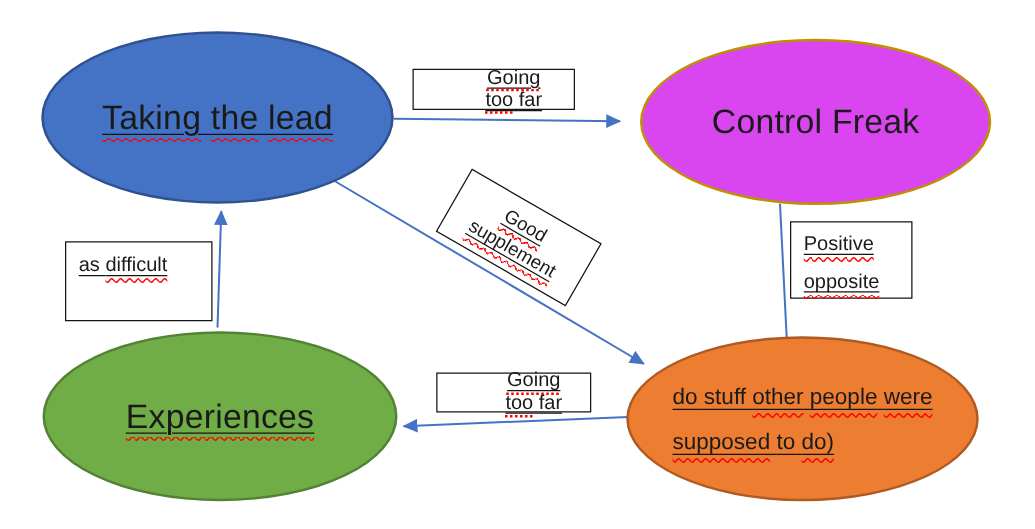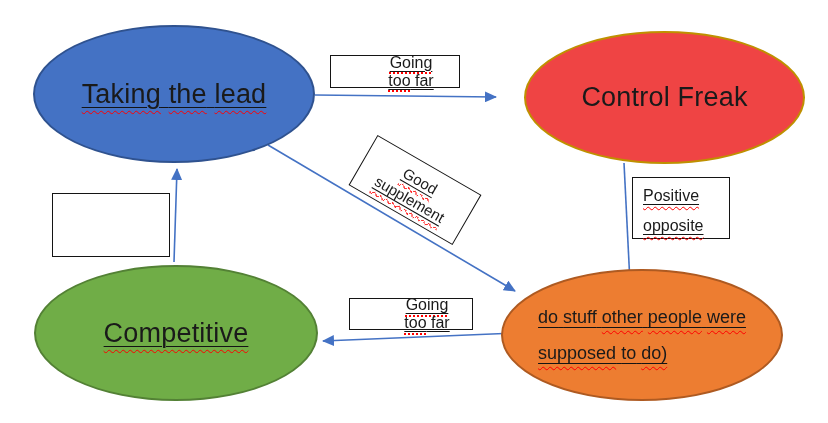--- a/index.html
+++ b/index.html
@@ -41,26 +41,26 @@
     <path class="edge" d="M268,145 L515,291" marker-end="url(#ah)" style="stroke: rgb(68, 114, 196);"></path>
     <path class="edge" d="M624,163 L630,283" marker-end="url(#ah)" style="stroke: rgb(68, 114, 196);"></path>
     <path class="edge" d="M517,333 L323,341" marker-end="url(#ah)" style="stroke: rgb(68, 114, 196);"></path>
     <path class="edge" d="M174,262 L177,169" marker-end="url(#ah)" style="stroke: rgb(68, 114, 196);"></path>
   </svg>
 
   <div class="node node-big" style="left: 33px; top: 25px; width: 282px; height: 138px; background: rgb(68, 114, 196); border-color: rgb(47, 82, 143);">
     <span class="ul"><span class="sq">Taking</span> <span class="sq">the</span> <span class="sq">lead</span></span>
   </div>
 
-  <div class="node node-big" style="left: 524px; top: 31px; width: 281px; height: 133px; background: #ef4444; border-color: rgb(191, 144, 0);">
+  <div class="node node-big" style="left: 512px; top: 31px; width: 281px; height: 133px; background: #d946ef; border-color: rgb(191, 144, 0);">
     <span>Control Freak</span>
   </div>
 
   <div class="node node-big" style="left: 34px; top: 265px; width: 284px; height: 136px; background: rgb(112, 173, 71); border-color: rgb(83, 129, 53);">
-    <span class="ul"><span class="sq">Competitive</span></span>
+    <span class="ul"><span class="sq">Experiences</span></span>
   </div>
 
   <div class="node node-small" style="left: 501px; top: 269px; width: 282px; height: 132px; background: rgb(237, 125, 49); border-color: rgb(174, 90, 33);">
     <div>
       <div class="ul"><span>do</span> <span>stuff</span> <span class="sq">other</span> <span class="sq">people</span> <span class="sq">were</span></div>
       <div class="ul"><span class="sq">supposed</span> <span>to</span> <span class="sq">do)</span></div>
     </div>
   </div>
 
   <div class="lblbox center small" style="left:330px;top:55px;width:130px;height:33px;">
@@ -73,19 +73,20 @@
       <div class="ul"><span class="sq">supplement</span></div>
     </div>
   </div>
 
   <div class="lblbox small twoline" style="left:632px;top:177px;width:98px;height:62px;">
     <div class="ul"><span class="sq">Positive</span></div>
     <div class="ul"><span class="sq">opposite</span></div>
   </div>
 
   <div class="lblbox small twoline" style="left:52px;top:193px;width:118px;height:64px;line-height:31px;">
+    <div class="ul"><span>as</span> <span class="sq">difficult</span></div>
   </div>
 
   <div class="lblbox center small" style="left:349px;top:298px;width:124px;height:32px;">
     <span class="ul"><span class="dt">Going</span> <span class="dt">too</span> <span>far</span></span>
   </div>
 
 </div>
 
 </body></html>

